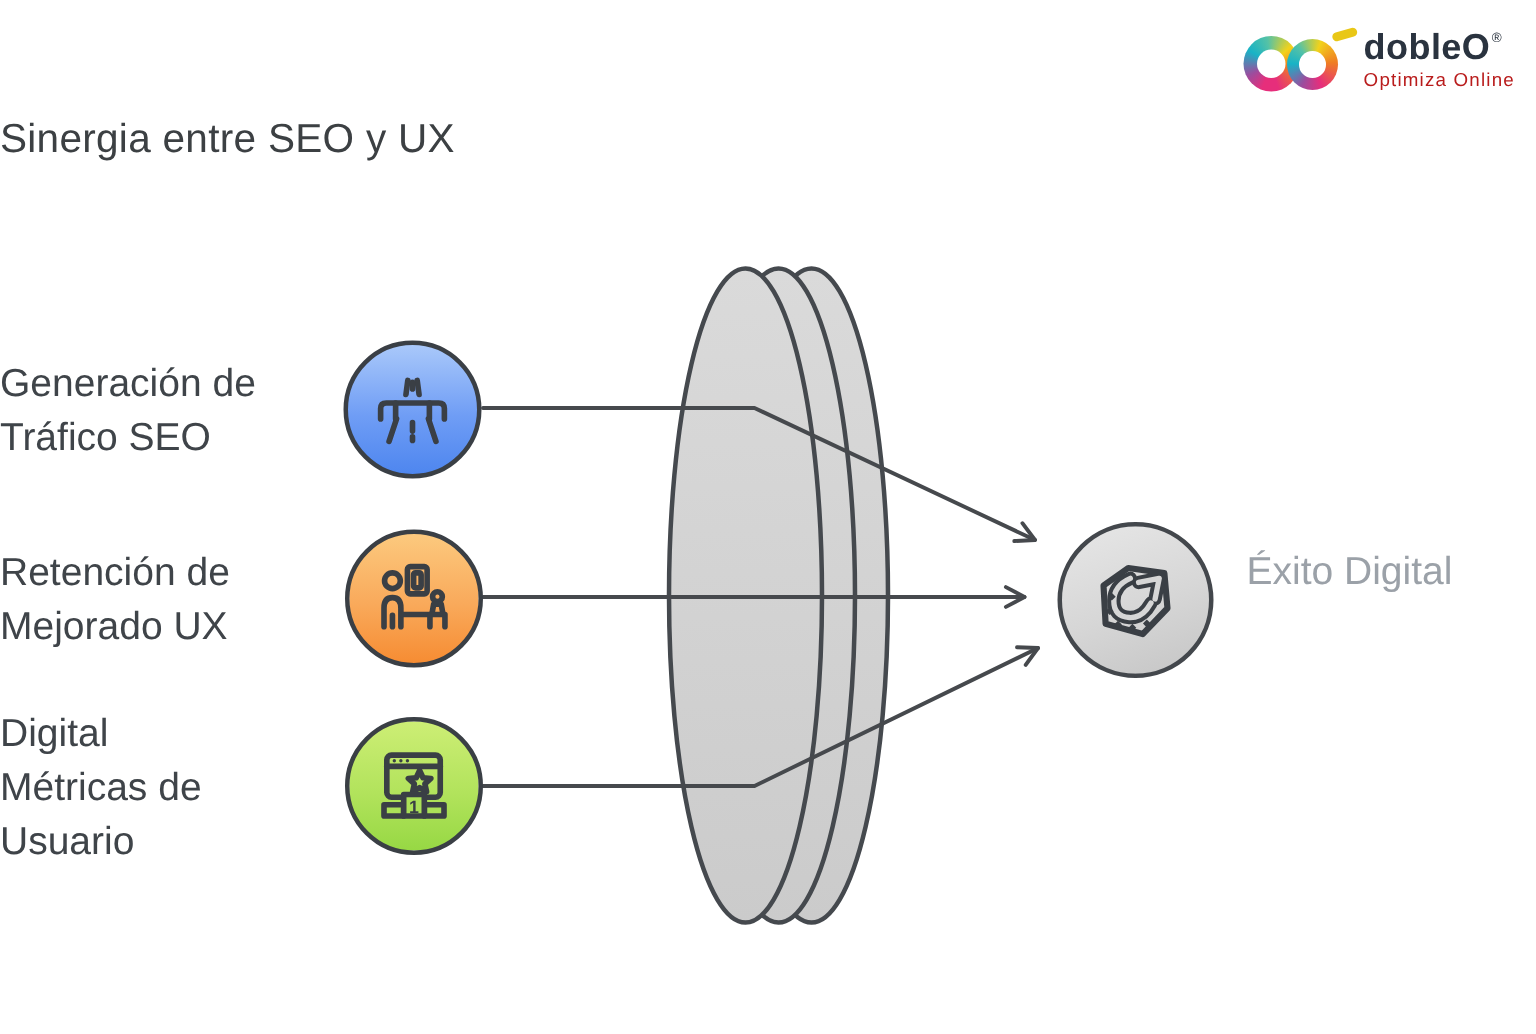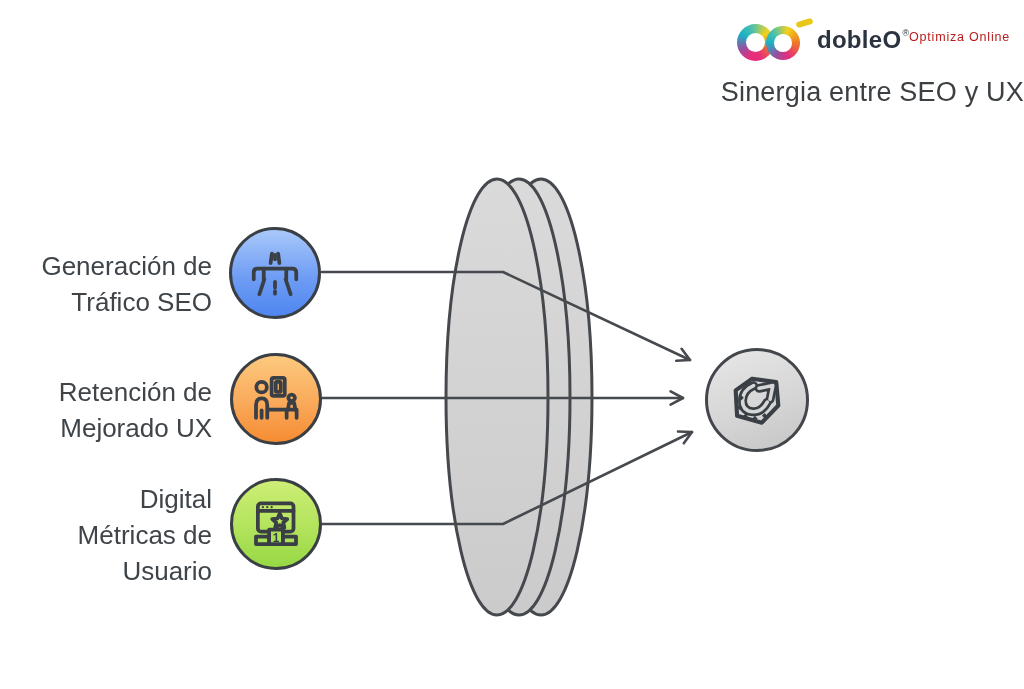--- a/index.html
+++ b/index.html
@@ -8,21 +8,21 @@
     position:relative;
     width:1024px; height:689px;
     background:#ffffff;
     overflow:hidden;
     font-family:"Liberation Sans", sans-serif;
   }
 
   
   .title {
     position:absolute; left:0; right:0; top:77px;
-    text-align:right;
+    text-align:left;
     font-size:27px; font-weight:500; color:#3c4043;
     letter-spacing:0.2px;
   }
 
   
   .logo { position:absolute; top:18px; right:14px; display:flex; align-items:center; gap:4px; }
   .logo-mark { position:relative; width:76px; height:44px; }
   .ring { position:absolute; border-radius:50%; display:grid; place-items:center; }
   .ring::after { content:""; width:52%; height:52%; border-radius:50%; background:#ffffff; }
   .ring-1 {
@@ -30,21 +30,21 @@
     background:conic-gradient(from 200deg,#e62e7b,#9b4d9e 12%,#18b3c6 28%,#55c2a6 42%,#f2d21b 58%,#ef7d23 72%,#e62e7b 90%,#e62e7b);
   }
   .ring-2 {
     left:29px; top:8px; width:34px; height:34px;
     background:conic-gradient(from 20deg,#f2d21b,#ef7d23 18%,#e62e7b 38%,#9b4d9e 52%,#18b3c6 70%,#55c2a6 84%,#f2d21b);
   }
   .logo-tail {
     position:absolute; left:59px; top:2px; width:17px; height:6px;
     border-radius:4px; background:#e9c716; transform:rotate(-16deg);
   }
-  .logo-text { display:flex; flex-direction:row; align-items:flex-start; line-height:1;justify-content:flex-end; }
+  .logo-text { display:flex; flex-direction:column; align-items:flex-start; line-height:1;justify-content:flex-end; }
   .brand-row { display:flex; align-items:flex-start; }
   .brand { font-size:24px; font-weight:700; color:#2a333f; letter-spacing:0.3px; }
   .reg { font-size:9px; color:#2a333f; margin-top:1px; margin-left:1px; }
   .tagline { font-size:12.5px; color:#b91c1c; letter-spacing:0.8px; margin-top:3px; }
 
   
   .diagram-svg { position:absolute; left:0; top:0; width:1024px; height:689px; }
 
   
   .node {
@@ -61,21 +61,21 @@
                  background:linear-gradient(180deg,#cdee75 0%,#b2e35c 55%,#97d844 100%); }
   .node-gray   { left:705px; top:348px; width:104px; height:104px;
                  background:linear-gradient(160deg,#e7e7e7 0%,#d6d6d6 55%,#c5c5c5 100%);
                  border-color:#43474c; }
 
   
   .label {
     position:absolute;
     font-size:26px; line-height:36px; color:#3f4449;
   }
-  .label-left { left:0; width:212px; text-align:right;margin-top:11px; }
+  .label-left { left:0; width:212px; text-align:left; }
   .label-1 { top:237px; }
   .label-2 { top:363px; }
   .label-3 { top:470px; }
   .label-right {
     left:831px; top:362px; width:185px; text-align:left;
     color:#9ba1a8;
   }
 </style>
 </head>
 <body>
@@ -196,15 +196,16 @@
       <g fill="#3a3f45" stroke="none">
         <path d="M12.5 20.5 l1.9 1.9 -1.9 1.9 -1.9 -1.9 Z"></path>
         <path d="M11.5 27.5 l1.9 1.9 -1.9 1.9 -1.9 -1.9 Z"></path>
         <path d="M15.5 34   l1.9 1.9 -1.9 1.9 -1.9 -1.9 Z"></path>
         <path d="M22.5 35.5 l1.9 1.9 -1.9 1.9 -1.9 -1.9 Z"></path>
         <path d="M29.5 33.5 l1.9 1.9 -1.9 1.9 -1.9 -1.9 Z"></path>
       </g>
     </svg>
   </div>
   <div class="label label-right">
+    <div>Éxito Digital</div>
   </div>
 
 </div>
 
 </body></html>

